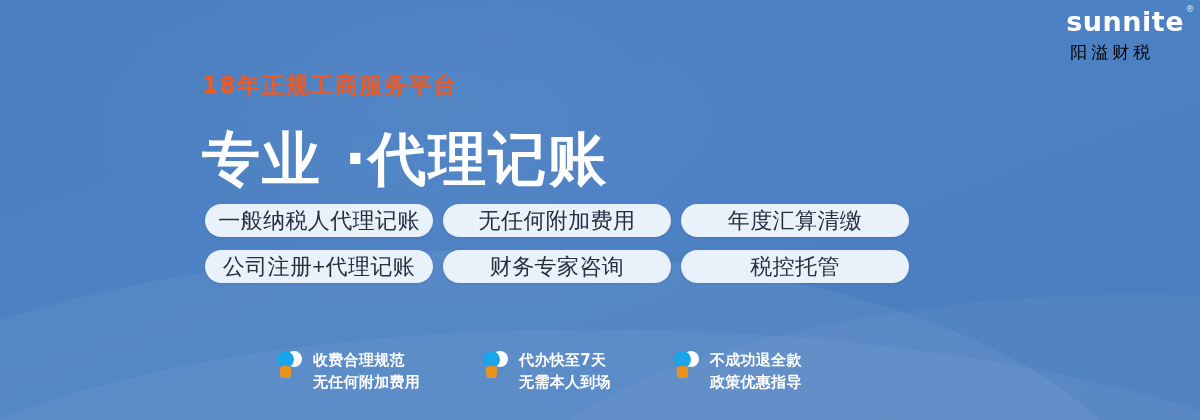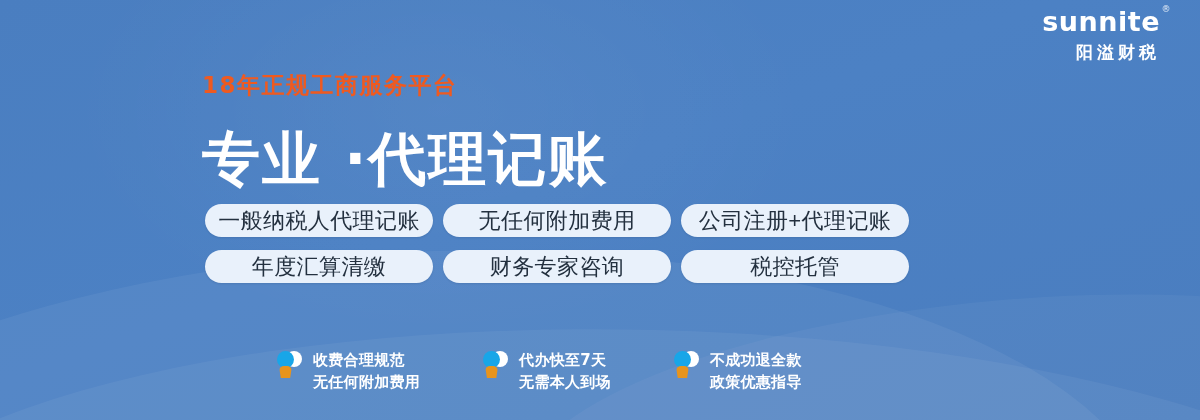--- a/index.html
+++ b/index.html
@@ -59,23 +59,23 @@
     top: -120px;
     width: 760px;
     height: 460px;
     border-radius: 50%;
     background: radial-gradient(ellipse at center, rgba(255,255,255,0.045) 0%, rgba(255,255,255,0) 70%);
   }
 
   
   .logo {
     position: absolute;
-    right: 40px;
+    right: 16px;
     top: 8px;
-    text-align: right;
+    text-align: left;
     line-height: 1;
   }
   .logo-mark {
     position: relative;
     display: inline-block;
     color: #ffffff;
     font-size: 27px;
     font-weight: bold;
     letter-spacing: 0.5px;
     font-family: "DejaVu Sans", "Liberation Sans", sans-serif;
@@ -84,25 +84,25 @@
     position: absolute;
     top: -3px;
     right: -11px;
     font-size: 9px;
     font-weight: normal;
     line-height: 1;
     color: #e3ecf7;
   }
   .logo-cn {
     margin-top: 9px;
-    color: #ffffff;
+    color: #000000;
     font-size: 17px;
     letter-spacing: 4px;
     padding-left: 4px;
-    font-weight: 700;
+    font-weight: 400;
   }
 
   
   .headline-block {
     position: absolute;
     left: 202px;
     top: 74px;
   }
   .eyebrow {
     color: #ef5a20;
@@ -228,22 +228,22 @@
   </div>
 
   <div class="headline-block">
     <div class="eyebrow">18年正规工商服务平台</div>
     <div class="headline">专业 ·代理记账</div>
   </div>
 
   <div class="pill-grid">
     <div class="pill">一般纳税人代理记账</div>
     <div class="pill">无任何附加费用</div>
+    <div class="pill">年度汇算清缴</div>
     <div class="pill">公司注册+代理记账</div>
-    <div class="pill">年度汇算清缴</div>
     <div class="pill">财务专家咨询</div>
     <div class="pill">税控托管</div>
   </div>
 
   <div class="features">
 
     <div class="feature">
       <span class="feature-icon">
         <span class="moon"></span>
         <span class="head"></span>

